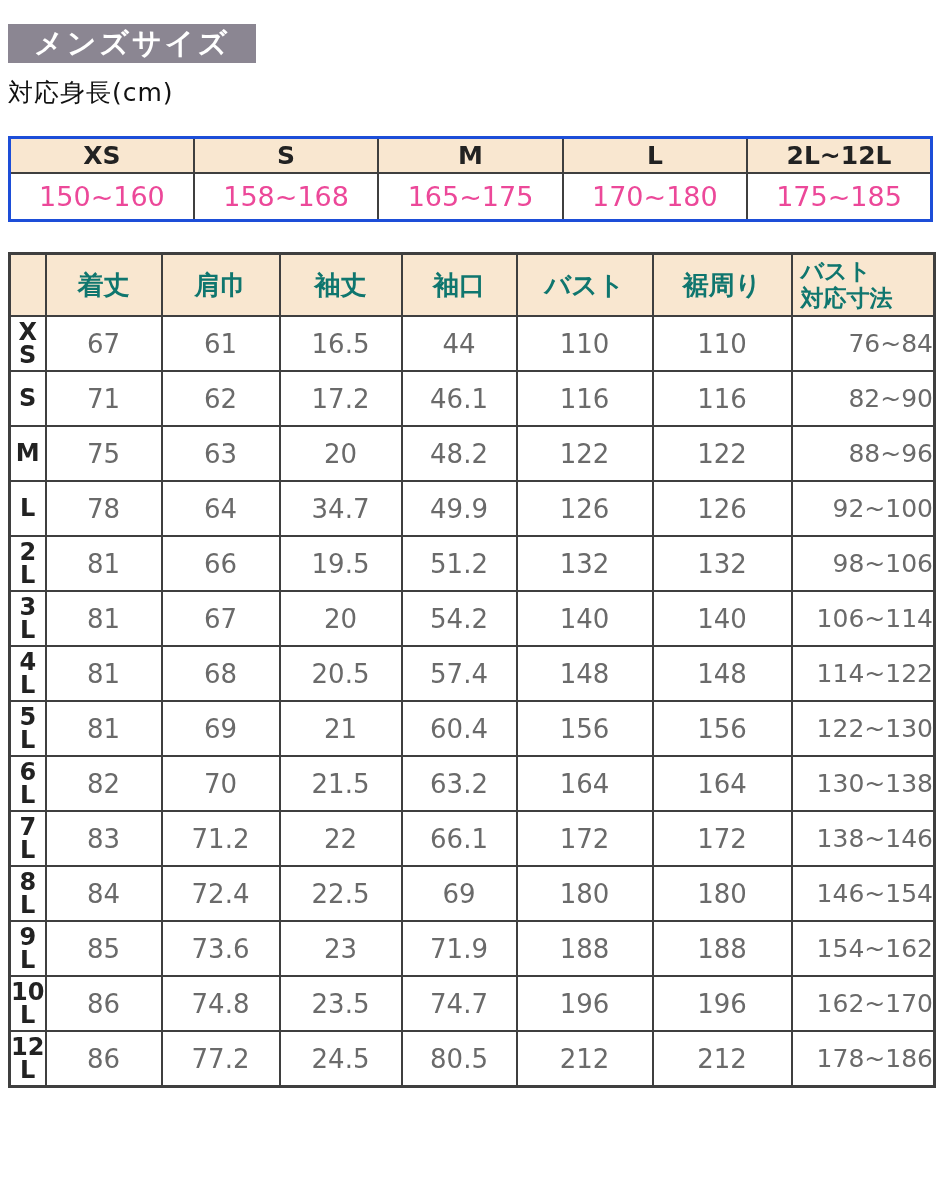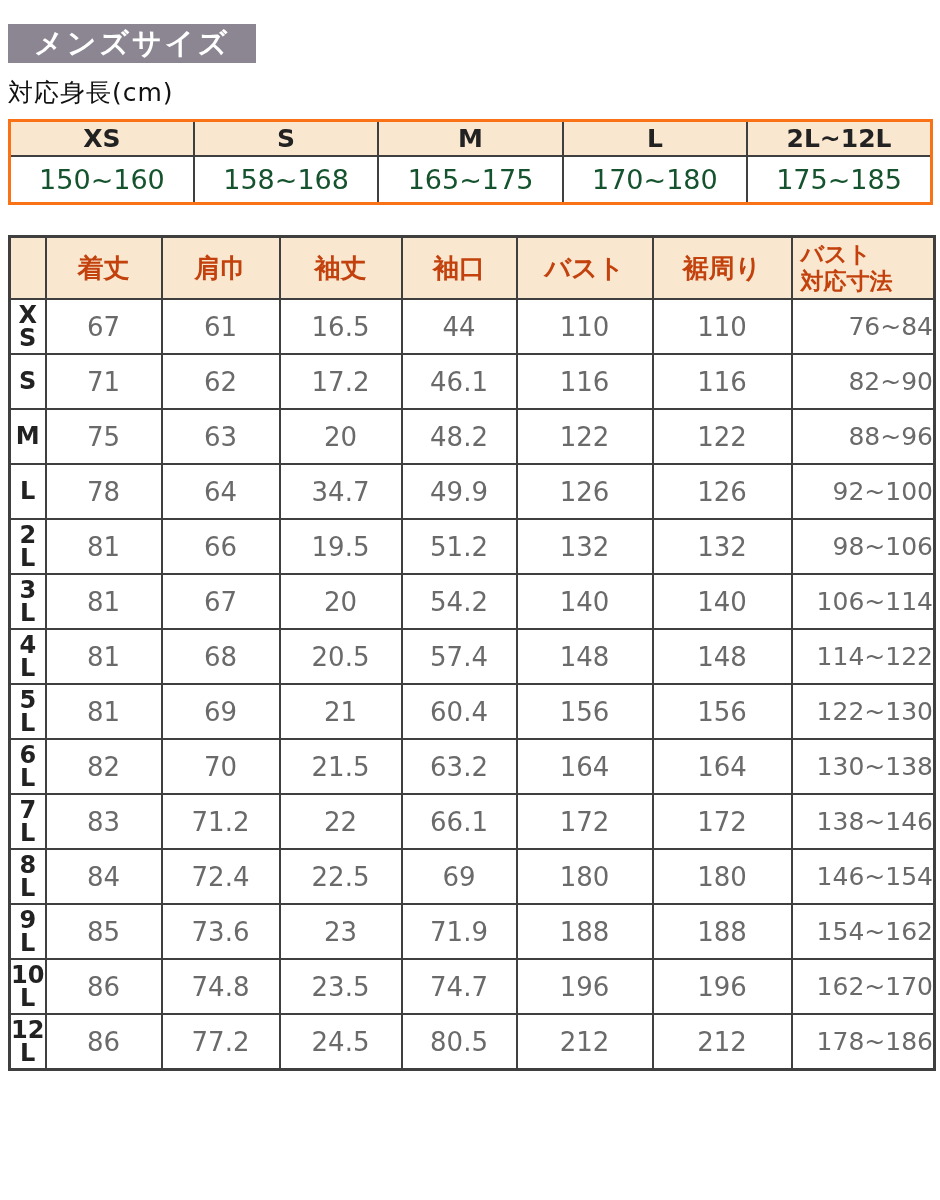--- a/index.html
+++ b/index.html
@@ -33,56 +33,56 @@
     font-weight: normal;
     color: #111111;
     letter-spacing: 1px;
   }
   table {
     border-collapse: collapse;
     table-layout: fixed;
     width: 925px;
   }
   .height-table {
-    margin-top: 10px;
-    border: 3px solid #f97316;
+    margin-top: 27px;
+    border: 3px solid #1d4ed8;
   }
   .height-table th {
     background: #f9e7d0;
     border: 2px solid #3f3f3f;
     height: 33px;
     font-size: 25px;
     font-weight: bold;
     color: #222222;
     text-align: center;
     padding: 0;
   }
   .height-table td {
     border: 2px solid #3f3f3f;
     height: 45px;
     font-size: 27px;
-    color: #14532d;
+    color: #ec4899;
     text-align: center;
     padding: 0;
   }
   .size-table {
     margin-top: 30px;
     border: 3px solid #3f3f3f;
   }
   .size-table th, .size-table td {
     border: 2px solid #3f3f3f;
     text-align: center;
     padding: 0;
   }
   .size-table thead th {
     background: #f9e7d0;
     height: 60px;
     font-size: 26px;
     font-weight: bold;
-    color: #c2410c;
+    color: #0f766e;
   }
   .size-table thead th.h-last {
     text-align: left;
     padding-left: 8px;
     font-size: 23px;
     line-height: 1.18;
     white-space: pre-line;
   }
   .size-table tbody td {
     height: 53px;

